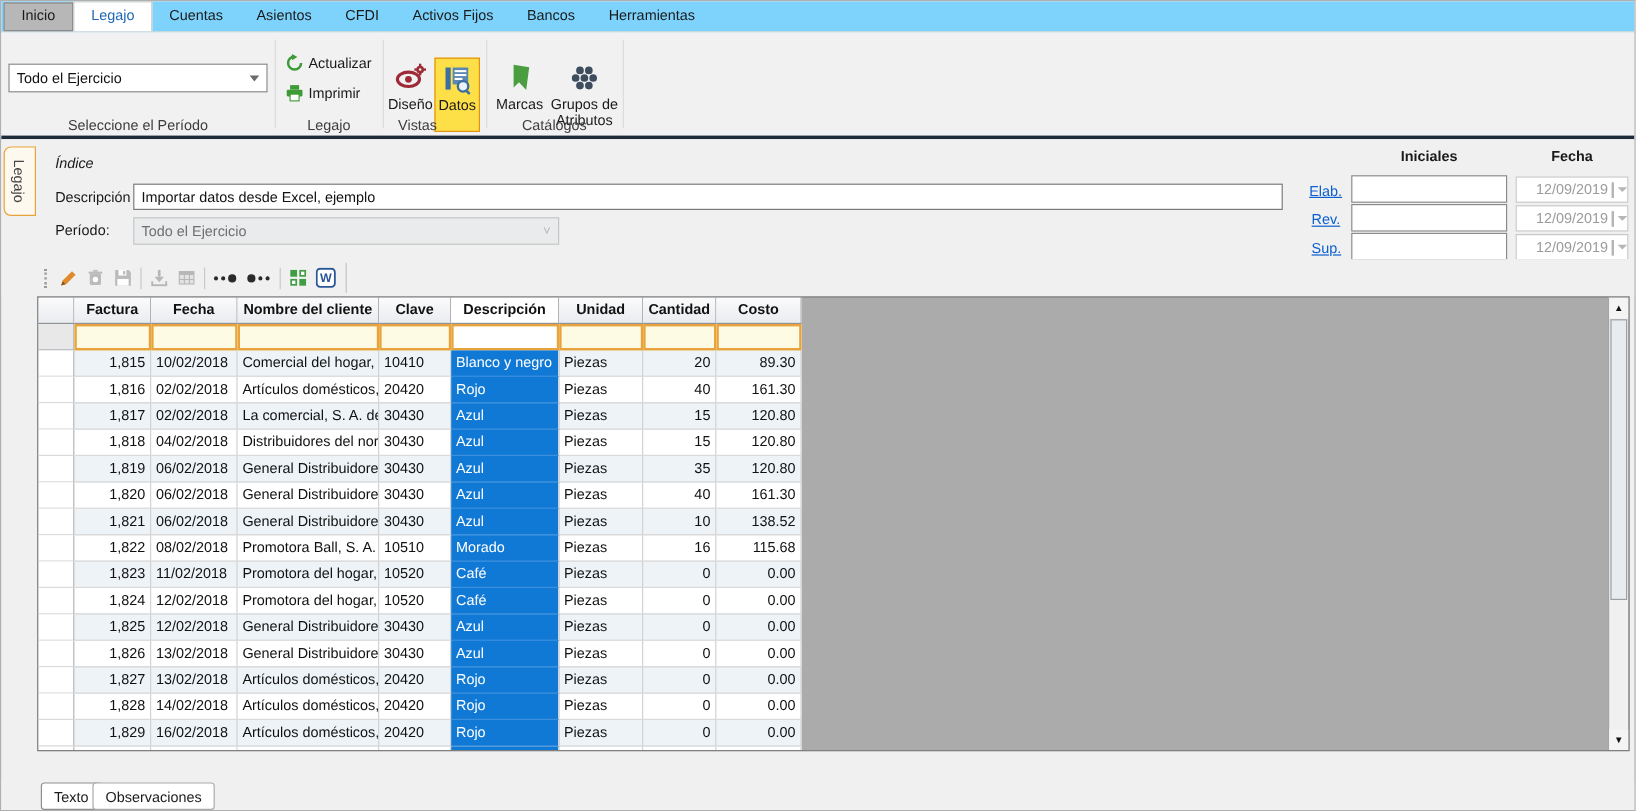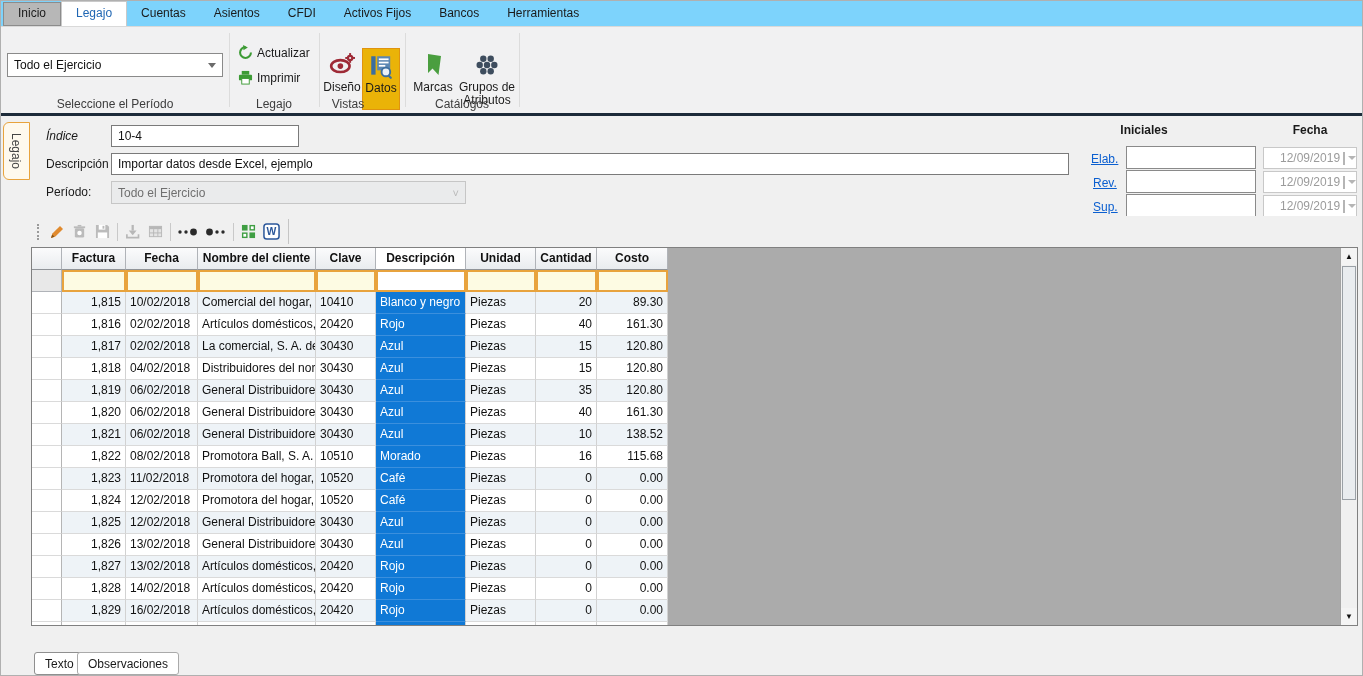--- a/index.html
+++ b/index.html
@@ -21,21 +21,21 @@
   .rgroup-label { position:absolute; bottom:2px; text-align:center; color:#3d3d3d; font-size:12px; }
   .rdropdown { position:absolute; left:6px; top:26px; width:216px; height:24px; background:#fff;
                border:1px solid #8a8a8a; display:flex; align-items:center; padding:0 6px; }
   .rdropdown .val { flex:1; color:#111; }
   .caret-down { width:0; height:0; border-left:4px solid transparent; border-right:4px solid transparent;
                 border-top:5px solid #6b6b6b; }
   .smallbtn { position:absolute; display:flex; align-items:center; gap:4px; color:#1a1a1a; cursor:default; }
   .bigbtn { position:absolute; top:21px; width:38px; height:62px; display:flex; flex-direction:column;
             align-items:center; justify-content:flex-start; padding-top:4px; gap:3px; text-align:center; }
   .bigbtn .lbl { font-size:12px; line-height:13px; color:#1a1a1a; }
-  .bigbtn.orange { background:#eab308; border:1px solid #e0930f; }
+  .bigbtn.orange { background:#fde047; border:1px solid #e0930f; }
   .darkline { position:absolute; left:0; top:112px; width:100%; height:3px; background:#1d2b3a; }
   
   .formpanel { position:absolute; left:0; top:115px; width:100%; height:100px; background:#f0f0f0; }
   .sidetab { position:absolute; left:2px; top:6px; width:27px; height:58px; background:#fef9ee;
              border:1px solid #E8A33D; border-radius:6px 0 0 6px; display:flex; align-items:center; justify-content:center; }
   .sidetab span { transform:rotate(90deg); white-space:nowrap; color:#444; font-size:12px; }
   .flabel { position:absolute; left:45px; color:#1a1a1a; }
   .finput { position:absolute; background:#fff; border:1px solid #7a7a7a; padding:0 6px; display:flex; align-items:center; color:#111; }
   .fselect { position:absolute; background:#eaebec; border:1px solid #c6c6c6; padding:0 6px;
              display:flex; align-items:center; color:#6f6f6f; }
@@ -190,36 +190,33 @@
   </div>
 
   <div class="darkline"></div>
 
   <div class="formpanel">
     <div class="sidetab">
       <span>Legajo</span>
     </div>
 
     <div class="flabel" style="top:13px;font-style:italic;">Índice</div>
-    <div class="finput" style="left:110px;top:9px;width:188px;height:22px;">
-      <span>10-4</span>
-    </div>
 
     <div class="flabel" style="top:41px;">Descripción</div>
     <div class="finput" style="left:110px;top:37px;width:958px;height:22px;">
       <span>Importar datos desde Excel, ejemplo</span>
     </div>
 
     <div class="flabel" style="top:69px;">Período:</div>
     <div class="fselect" style="left:110px;top:65px;width:355px;height:23px;">
       <span>Todo el Ejercicio</span>
       <span class="caret-v">˅</span>
     </div>
 
-    <div class="sign-head" style="left:1078px;top:7px;width:130px;text-align:center;">Iniciales</div>
+    <div class="sign-head" style="left:1125px;top:7px;width:130px;text-align:center;">Iniciales</div>
     <div class="sign-head" style="left:1262px;top:7px;width:94px;text-align:center;">Fecha</div>
 
     <div class="sign-link" style="left:1090px;top:36px;">Elab.</div>
     <div class="sign-input" style="top:30px;"></div>
     <div class="datefield" style="top:31px;">
       <span class="dval">12/09/2019</span>
       <span class="cal-ic"></span>
       <span class="dcaret"></span>
     </div>
 

